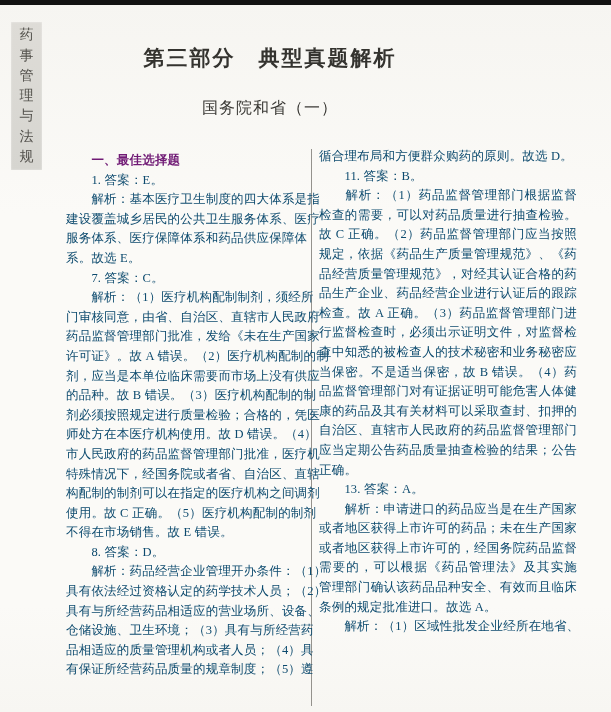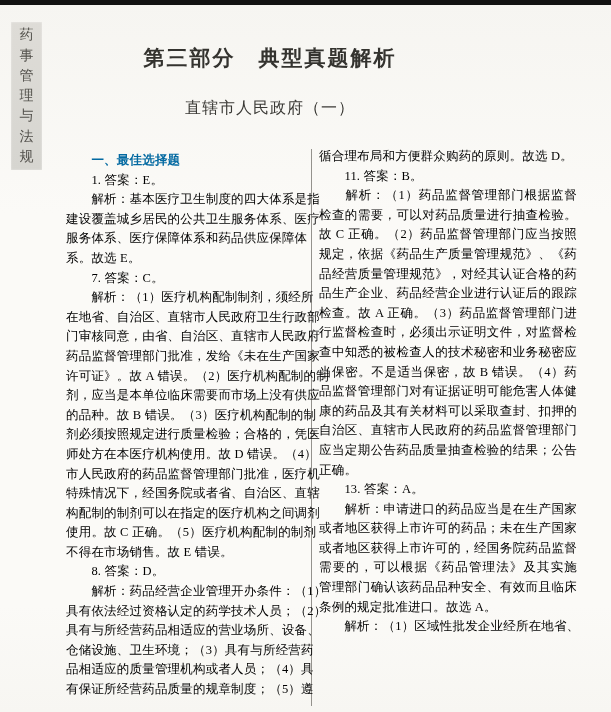--- a/index.html
+++ b/index.html
@@ -50,24 +50,24 @@
     letter-spacing: 0.2px;
   }
   .col-left  { left: 66px;  top: 151px; width: 238px; }
   .col-right { left: 319px; top: 147px; width: 258px; }
   .line {
     height: 19.6px;
     line-height: 19.6px;
     text-align: justify;
     text-align-last: justify;
     white-space: nowrap;
-    color: #000000;
+    color: #0c4a6e;
   }
   .line.end { text-align-last: left; }
-  .line.bold { font-weight: bold; color: #0369a1; }
+  .line.bold { font-weight: bold; color: #701a75; }
   .column-divider {
     position: absolute; left: 311px; top: 149px;
     width: 1px; height: 557px;
     background: #94928d;
   }
 </style>
 </head>
 <body>
 
 <div>
@@ -79,34 +79,33 @@
       <span class="spine-char">事</span>
       <span class="spine-char">管</span>
       <span class="spine-char">理</span>
       <span class="spine-char">与</span>
       <span class="spine-char">法</span>
       <span class="spine-char">规</span>
     </div>
 
   <div class="part-title">第三部分　典型真题解析</div>
 
-  <div class="paper-title">直辖市人民政府（一）</div>
+  <div class="paper-title">国务院和省（一）</div>
 
   <div class="column-divider"></div>
 
   <div class="column col-left" id="col-left">
       <div class="line end bold">　　一、最佳选择题</div>
       <div class="line end">　　1. 答案：E。</div>
       <div class="line">　　解析：基本医疗卫生制度的四大体系是指</div>
       <div class="line">建设覆盖城乡居民的公共卫生服务体系、医疗</div>
       <div class="line">服务体系、医疗保障体系和药品供应保障体</div>
       <div class="line end">系。故选 E。</div>
       <div class="line end">　　7. 答案：C。</div>
       <div class="line">　　解析：（1）医疗机构配制制剂，须经所</div>
-      <div class="line">在地省、自治区、直辖市人民政府卫生行政部</div>
       <div class="line">门审核同意，由省、自治区、直辖市人民政府</div>
       <div class="line">药品监督管理部门批准，发给《未在生产国家</div>
       <div class="line">许可证》。故 A 错误。（2）医疗机构配制的制</div>
       <div class="line">剂，应当是本单位临床需要而市场上没有供应</div>
       <div class="line">的品种。故 B 错误。（3）医疗机构配制的制</div>
       <div class="line">剂必须按照规定进行质量检验；合格的，凭医</div>
       <div class="line">师处方在本医疗机构使用。故 D 错误。（4）</div>
       <div class="line">市人民政府的药品监督管理部门批准，医疗机</div>
       <div class="line">特殊情况下，经国务院或者省、自治区、直辖</div>
       <div class="line">构配制的制剂可以在指定的医疗机构之间调剂</div>

